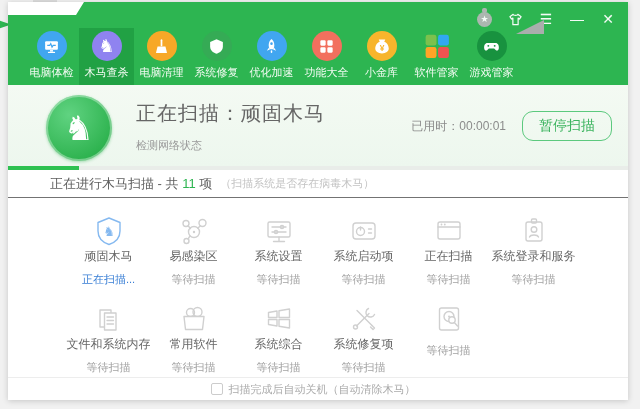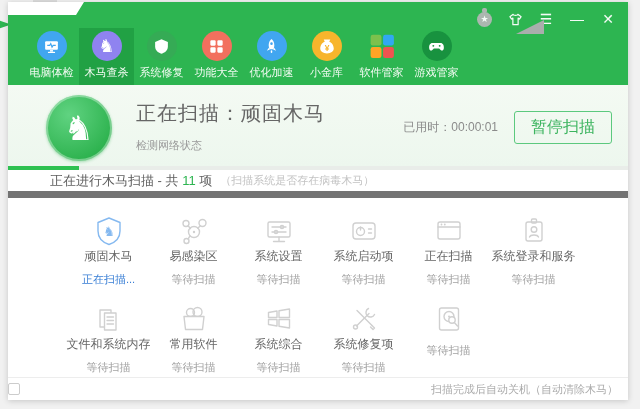--- a/index.html
+++ b/index.html
@@ -36,43 +36,43 @@
   .big-circle { position:absolute; left:38px; top:10px; width:66px; height:66px; border-radius:50%;
                 background:radial-gradient(circle at 35% 30%, #60d381, #2db24e 75%);
                 box-shadow:inset 0 0 0 2px rgba(255,255,255,.35), 0 1px 3px rgba(45,178,81,.4);
                 display:flex; align-items:center; justify-content:center; }
   .big-circle .glyph-horse { font-size:34px; }
   .scan-texts { position:absolute; left:128px; top:15px; }
   .scan-title { font-size:20px; color:#666; letter-spacing:1px; }
   .scan-sub { margin-top:11px; font-size:11px; color:#9b9b9b; }
   .scan-right { position:absolute; right:16px; top:26px; display:flex; align-items:center; gap:16px; }
   .elapsed { font-size:12px; color:#8b8b8b; }
-  .pause-btn { font-size:16px; color:#3cb45f; border:1px solid #5cc97e; border-radius:3px; padding:5px 16px; background:transparent; cursor:pointer; font-family:inherit; }
+  .pause-btn { font-size:14px; color:#3cb45f; border:1px solid #5cc97e; border-radius:11px; padding:5px 16px; background:transparent; cursor:pointer; font-family:inherit; }
 
   
   .progress { position:absolute; left:0; top:164px; width:100%; height:4px; background:#e9ede9; }
   .progress-fill { height:100%; background:#2ec151; }
 
   
-  .status-line { position:absolute; left:0; top:168px; width:100%; height:28px; background:#fff; border-bottom:7px solid #737373; display:flex; align-items:center; padding-left:42px; }
+  .status-line { position:absolute; left:0; top:168px; width:100%; height:28px; background:#fff; border-bottom:1px solid #737373; display:flex; align-items:center; padding-left:42px; }
   .st-main { font-size:13px; color:#5f5f5f; }
   .st-count { color:#2db551; }
   .st-hint { font-size:11px; color:#c3c3c3; margin-left:8px;text-align:center; }
 
   
   .grid { position:absolute; left:0; top:196px; width:100%; height:179px; background:#fff; display:grid; grid-template-columns:repeat(6,85px); grid-auto-rows:82px; padding:16px 0 0 58px; row-gap:6px; }
   .cell { display:flex; flex-direction:column; align-items:center; }
   .cell-icon { width:34px; height:34px; color:#d0d0d0; }
   .cell.active .cell-icon { color:#85b9f0; }
   .cell-label { margin-top:0; font-size:12px; color:#666; white-space:nowrap; }
   .cell-status { margin-top:7px; font-size:11px; color:#a3a3a3; }
   .cell.active .cell-status { color:#3a7fd5; }
 
   
-  .footer { position:absolute; left:0; bottom:0; width:100%; height:23px; border-top:1px solid #ededed; background:#fff; display:flex; align-items:center; justify-content:space-between; padding-right:10px; gap:6px; }
+  .footer { position:absolute; left:0; bottom:0; width:100%; height:23px; border-top:1px solid #ededed; background:#fff; display:flex; align-items:center; justify-content:center; padding-right:10px; gap:6px; }
   .checkbox { width:12px; height:12px; border:1px solid #ccc; border-radius:2px; background:#fff; cursor:pointer; }
   .footer-label { font-size:11px; color:#ababab; }
   svg { display:block; }
 </style>
 </head>
 <body>
 
 <div class="artifact a-graystrip"></div>
 <div class="artifact a-sq1"></div>
 <div class="artifact a-sq2"></div>
@@ -103,49 +103,58 @@
           </div>
           <div class="tab-label">电脑体检</div>
         </div>
         <div class="tab active">
           <div class="tab-circle" style="background: rgb(143, 131, 240);">
             <span class="glyph-horse">♞</span>
           </div>
           <div class="tab-label">木马查杀</div>
         </div>
         <div class="tab">
+          <div class="tab-circle" style="background: rgb(247, 168, 39);">
+            <svg viewBox="0 0 16 16" width="17" height="17" fill="#fff">
+              <rect x="7.2" y="1.2" width="1.6" height="6.6" rx=".8"></rect>
+              <path d="M4.3 8 H11.7 L13.2 14.2 H2.8 Z"></path>
+            </svg>
+          </div>
+          <div class="tab-label">电脑清理</div>
+        </div>
+        <div class="tab">
           <div class="tab-circle" style="background: rgb(53, 171, 85);">
             <svg viewBox="0 0 16 16" width="17" height="17" fill="#fff">
               <path d="M8 1.2 L14 3.8 V8 C14 11.4 11.6 13.7 8 14.8 C4.4 13.7 2 11.4 2 8 V3.8 Z"></path>
             </svg>
           </div>
           <div class="tab-label">系统修复</div>
-        </div>
-        <div class="tab">
-          <div class="tab-circle" style="background: rgb(242, 112, 94);">
-            <svg viewBox="0 0 16 16" width="17" height="17" fill="#fff">
-              <rect x="2.2" y="2.2" width="5" height="5" rx="1"></rect>
-              <rect x="8.8" y="2.2" width="5" height="5" rx="1"></rect>
-              <rect x="2.2" y="8.8" width="5" height="5" rx="1"></rect>
-              <rect x="8.8" y="8.8" width="5" height="5" rx="1"></rect>
-            </svg>
-          </div>
-          <div class="tab-label">功能大全</div>
         </div>
         <div class="tab">
           <div class="tab-circle" style="background: rgb(65, 166, 240);">
             <svg viewBox="0 0 16 16" width="17" height="17" fill="#fff">
               <path d="M8 1 C10.8 3 11.3 7.5 9.8 10.5 H6.2 C4.7 7.5 5.2 3 8 1 Z"></path>
               <path d="M5.8 8.8 L3.6 12 L6.4 10.8 Z"></path>
               <path d="M10.2 8.8 L12.4 12 L9.6 10.8 Z"></path>
               <circle cx="8" cy="5.3" r="1.2" fill="#41a6f0"></circle>
               <rect x="7.3" y="11.6" width="1.4" height="2.6" rx=".7"></rect>
             </svg>
           </div>
           <div class="tab-label">优化加速</div>
+        </div>
+        <div class="tab">
+          <div class="tab-circle" style="background: rgb(242, 112, 94);">
+            <svg viewBox="0 0 16 16" width="17" height="17" fill="#fff">
+              <rect x="2.2" y="2.2" width="5" height="5" rx="1"></rect>
+              <rect x="8.8" y="2.2" width="5" height="5" rx="1"></rect>
+              <rect x="2.2" y="8.8" width="5" height="5" rx="1"></rect>
+              <rect x="8.8" y="8.8" width="5" height="5" rx="1"></rect>
+            </svg>
+          </div>
+          <div class="tab-label">功能大全</div>
         </div>
         <div class="tab">
           <div class="tab-circle" style="background: rgb(247, 181, 44);">
             <svg viewBox="0 0 16 16" width="18" height="18" fill="#fff">
               <path d="M6 4.2 L5.1 2.2 H10.9 L10 4.2 C13 5.2 14 8.2 14 10.3 C14 12.9 11.5 14.6 8 14.6 C4.5 14.6 2 12.9 2 10.3 C2 8.2 3 5.2 6 4.2 Z"></path>
               <text x="8" y="12" font-size="7.5" fill="#f7b52c" text-anchor="middle" font-weight="bold">¥</text>
             </svg>
           </div>
           <div class="tab-label">小金库</div>
         </div>

